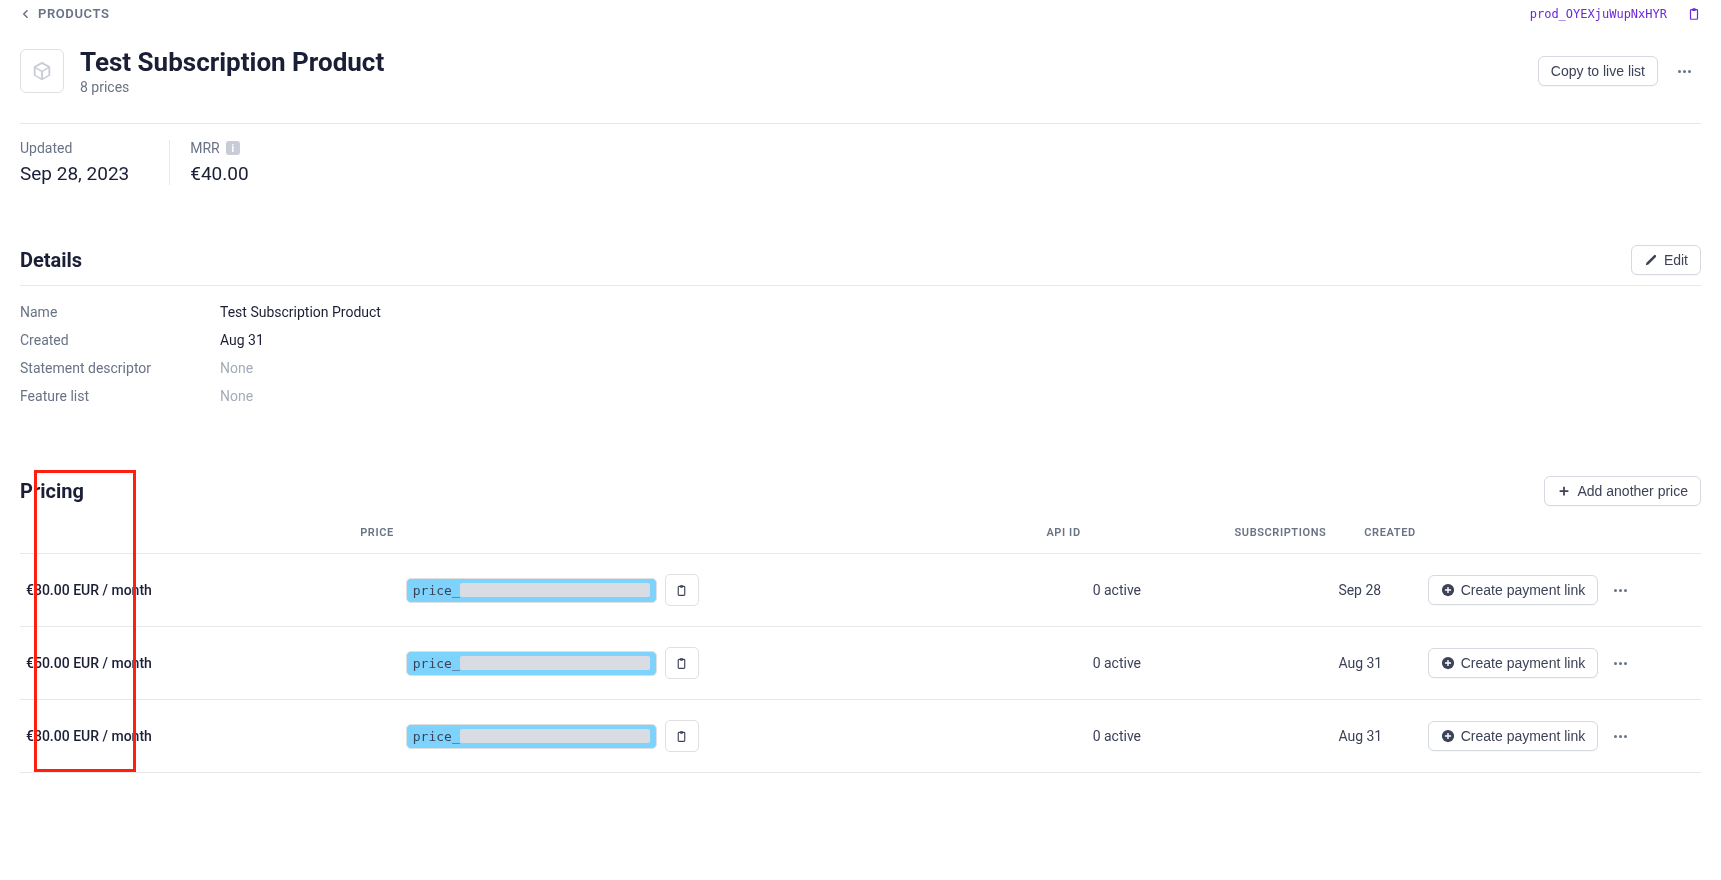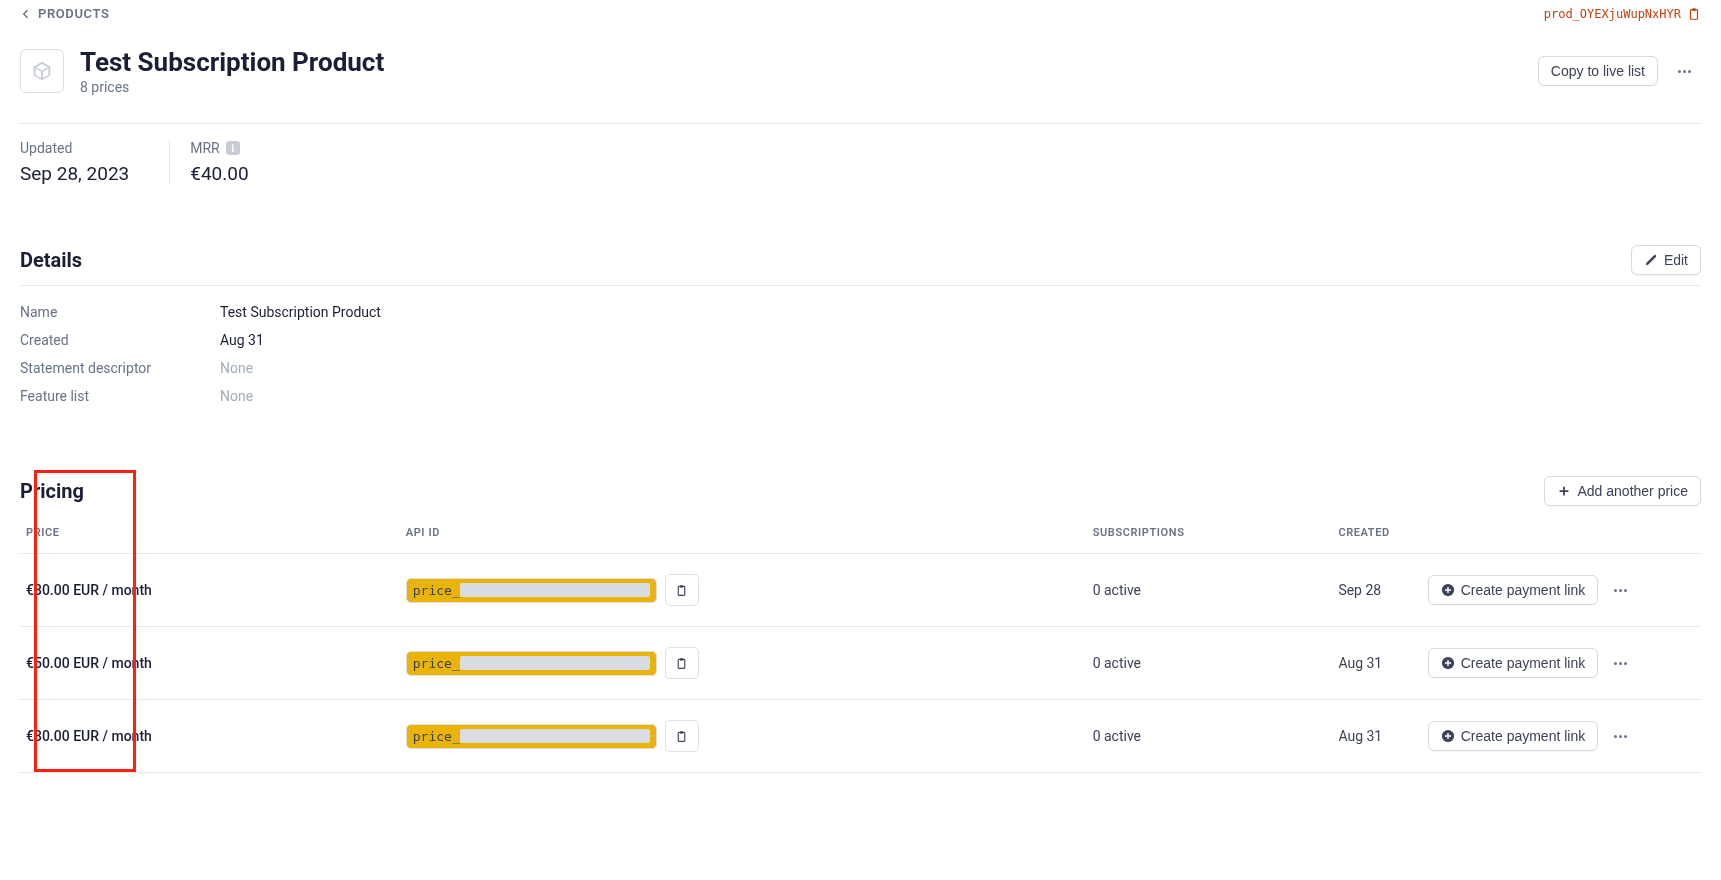--- a/index.html
+++ b/index.html
@@ -26,24 +26,24 @@
     gap: 6px;
     color: #697386;
     font-size: 13px;
     font-weight: 600;
     letter-spacing: 0.6px;
   }
   .breadcrumb svg { width: 12px; height: 12px; }
   .prod-id {
     font-family: ui-monospace, SFMono-Regular, Menlo, Consolas, monospace;
     font-size: 12px;
-    color: #c2410c;
-    display: flex;
-    align-items: center;
-    gap: 6px;
+    color: #6d28d9;
+    display: flex;
+    align-items: center;
+    gap: 20px;
   }
   .prod-id svg { width: 14px; height: 14px; }
 
   
   .header-row {
     display: flex;
     justify-content: space-between;
     align-items: center;
     margin-top: 20px;
   }
@@ -196,21 +196,21 @@
     margin-top: -6px;
     height: 302px;
     pointer-events: none;
   }
   .pricing-section { position: relative; }
   .pricing-table {
     width: 100%;
     border-collapse: collapse;
   }
   .pricing-table thead th {
-    text-align: left;
+    text-align: right;
     font-size: 11px;
     font-weight: 600;
     letter-spacing: 0.6px;
     color: #697386;
     padding: 14px 6px 14px 6px;
     border-bottom: 1px solid #e6e8eb;
   }
   .pricing-table thead th:first-child { padding-left: 6px; }
   .pricing-table tbody td {
     padding: 20px 6px;
@@ -227,21 +227,21 @@
     display: flex;
     align-items: center;
     gap: 8px;
   }
   .api-id-box {
     display: inline-flex;
     align-items: center;
     border: 1px solid #e0e0e0;
     border-radius: 5px;
     padding: 4px 6px;
-    background: #eab308;
+    background: #7dd3fc;
   }
   .api-id-box .prefix {
     font-family: ui-monospace, SFMono-Regular, Menlo, Consolas, monospace;
     font-size: 13px;
     color: #3c4257;
   }
   .api-id-box .redact {
     width: 190px;
     height: 14px;
     background: #d9dde3;

